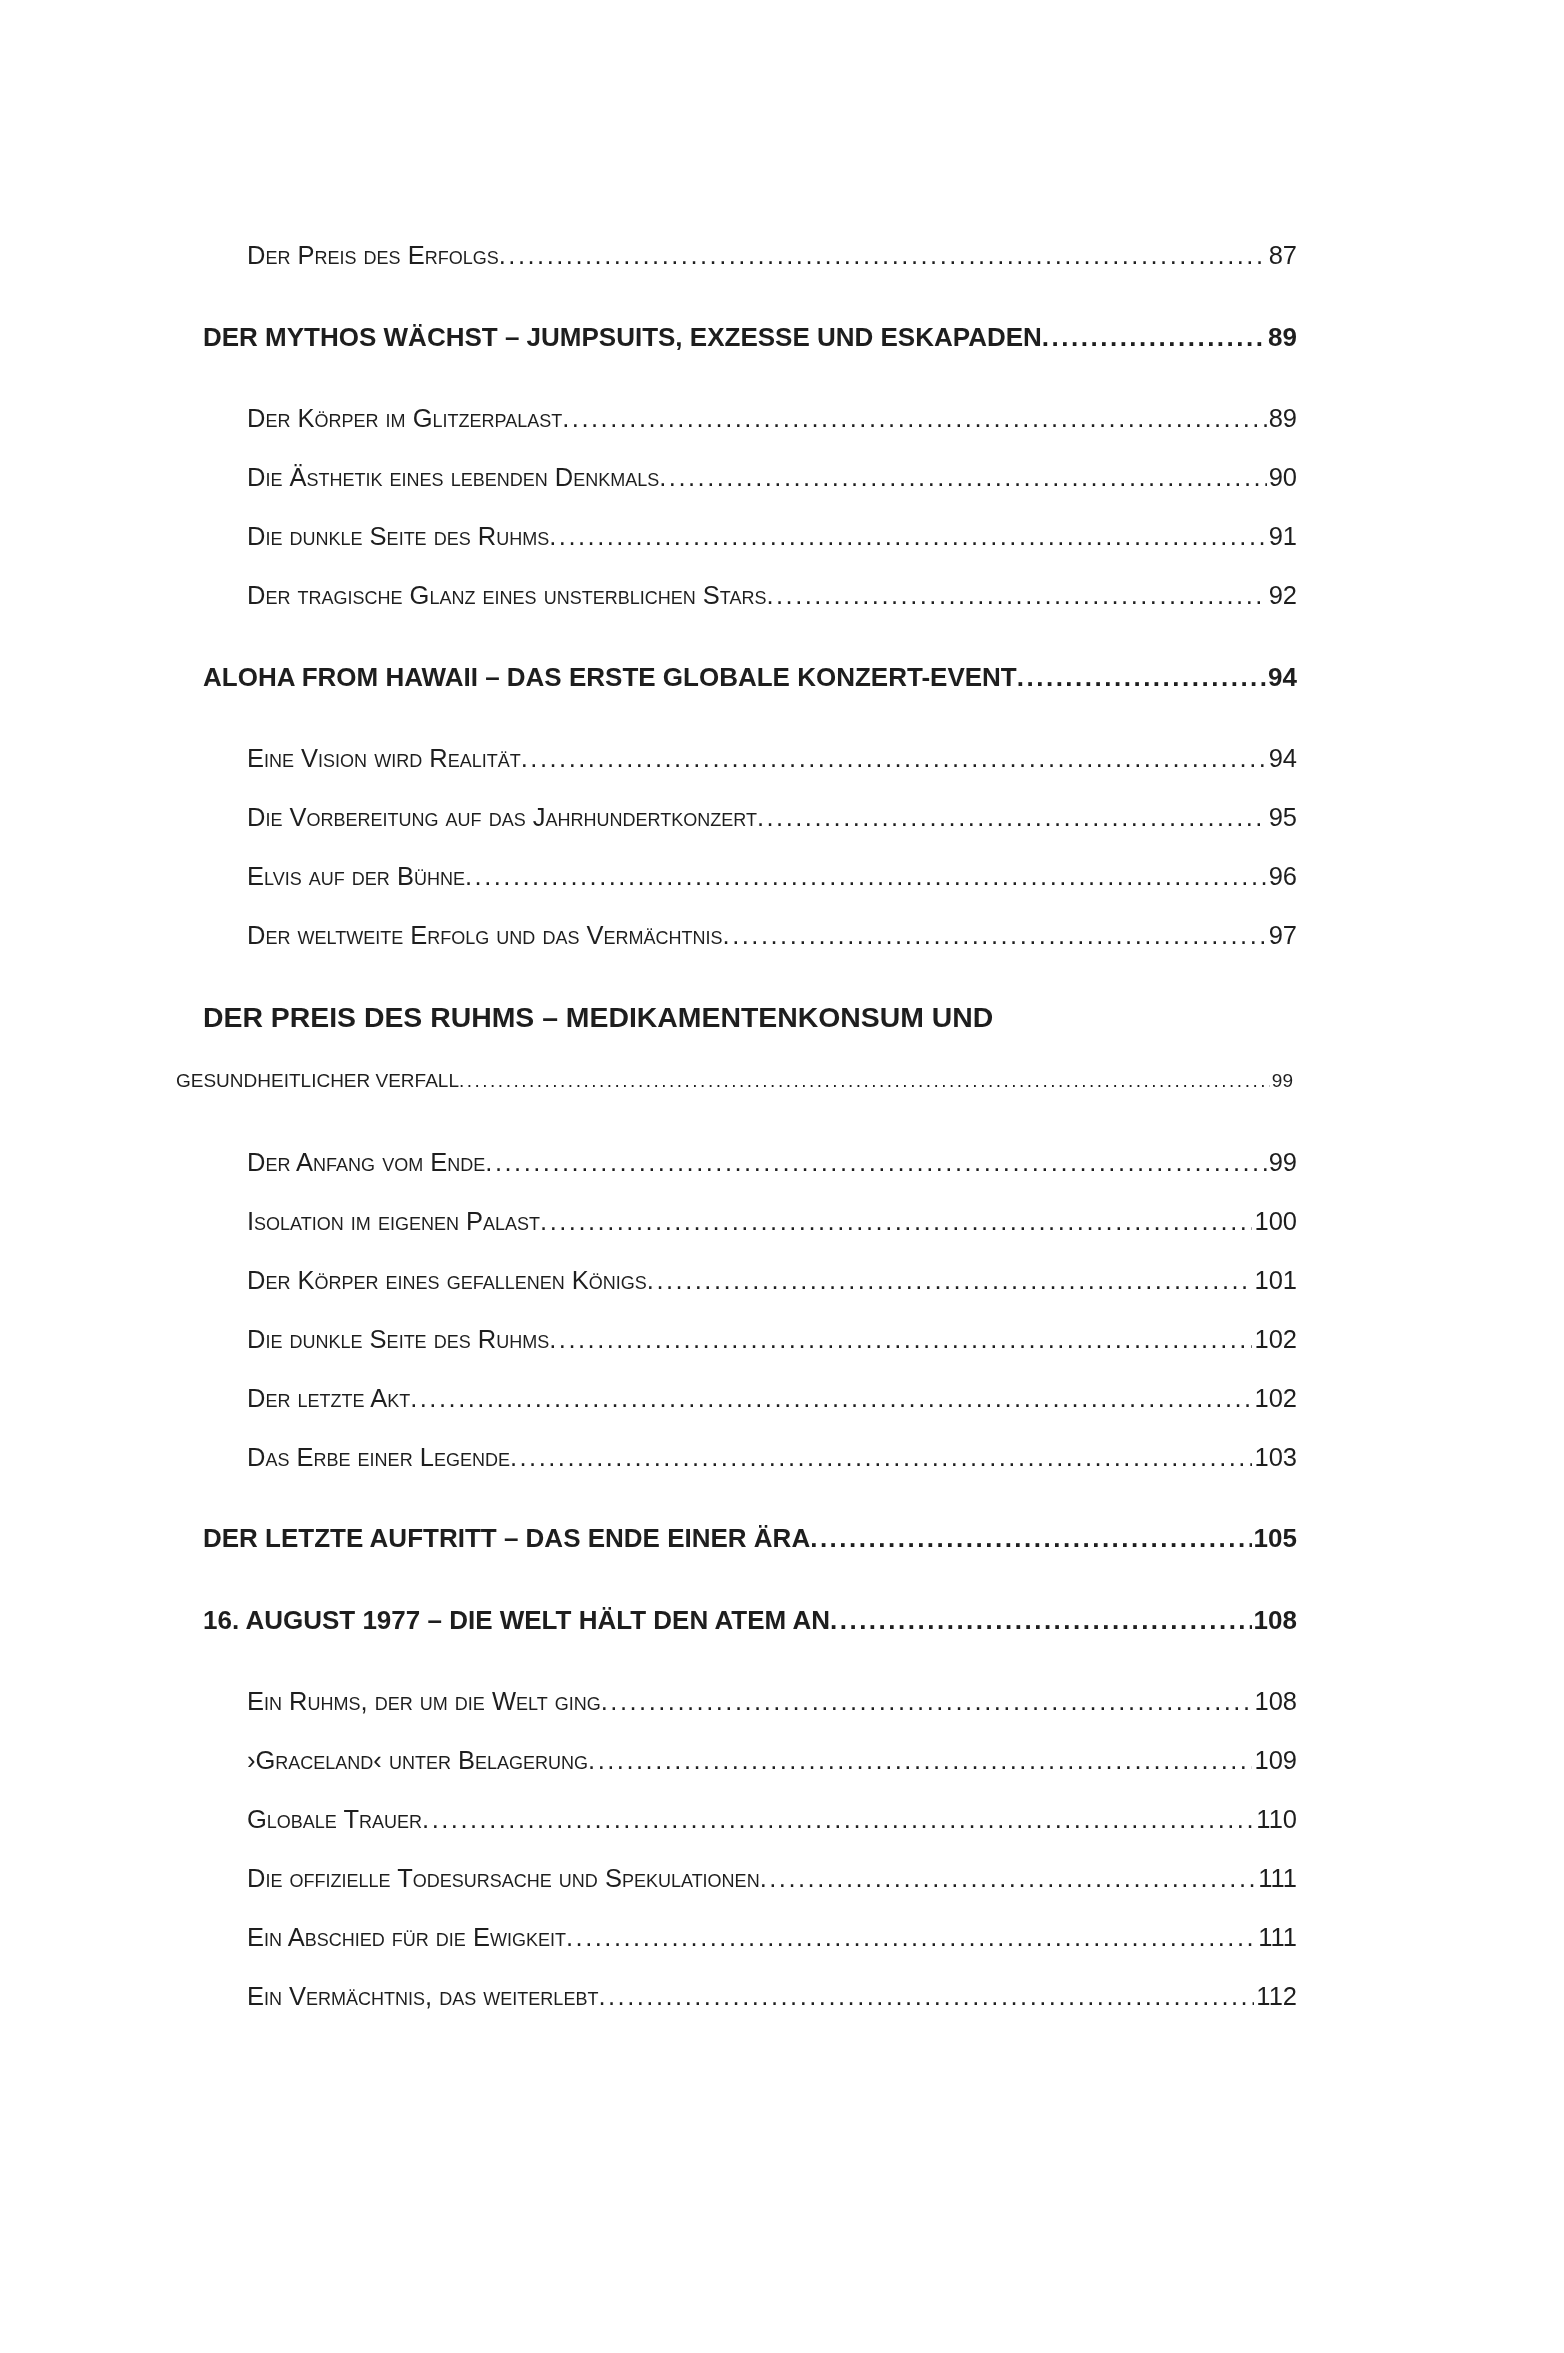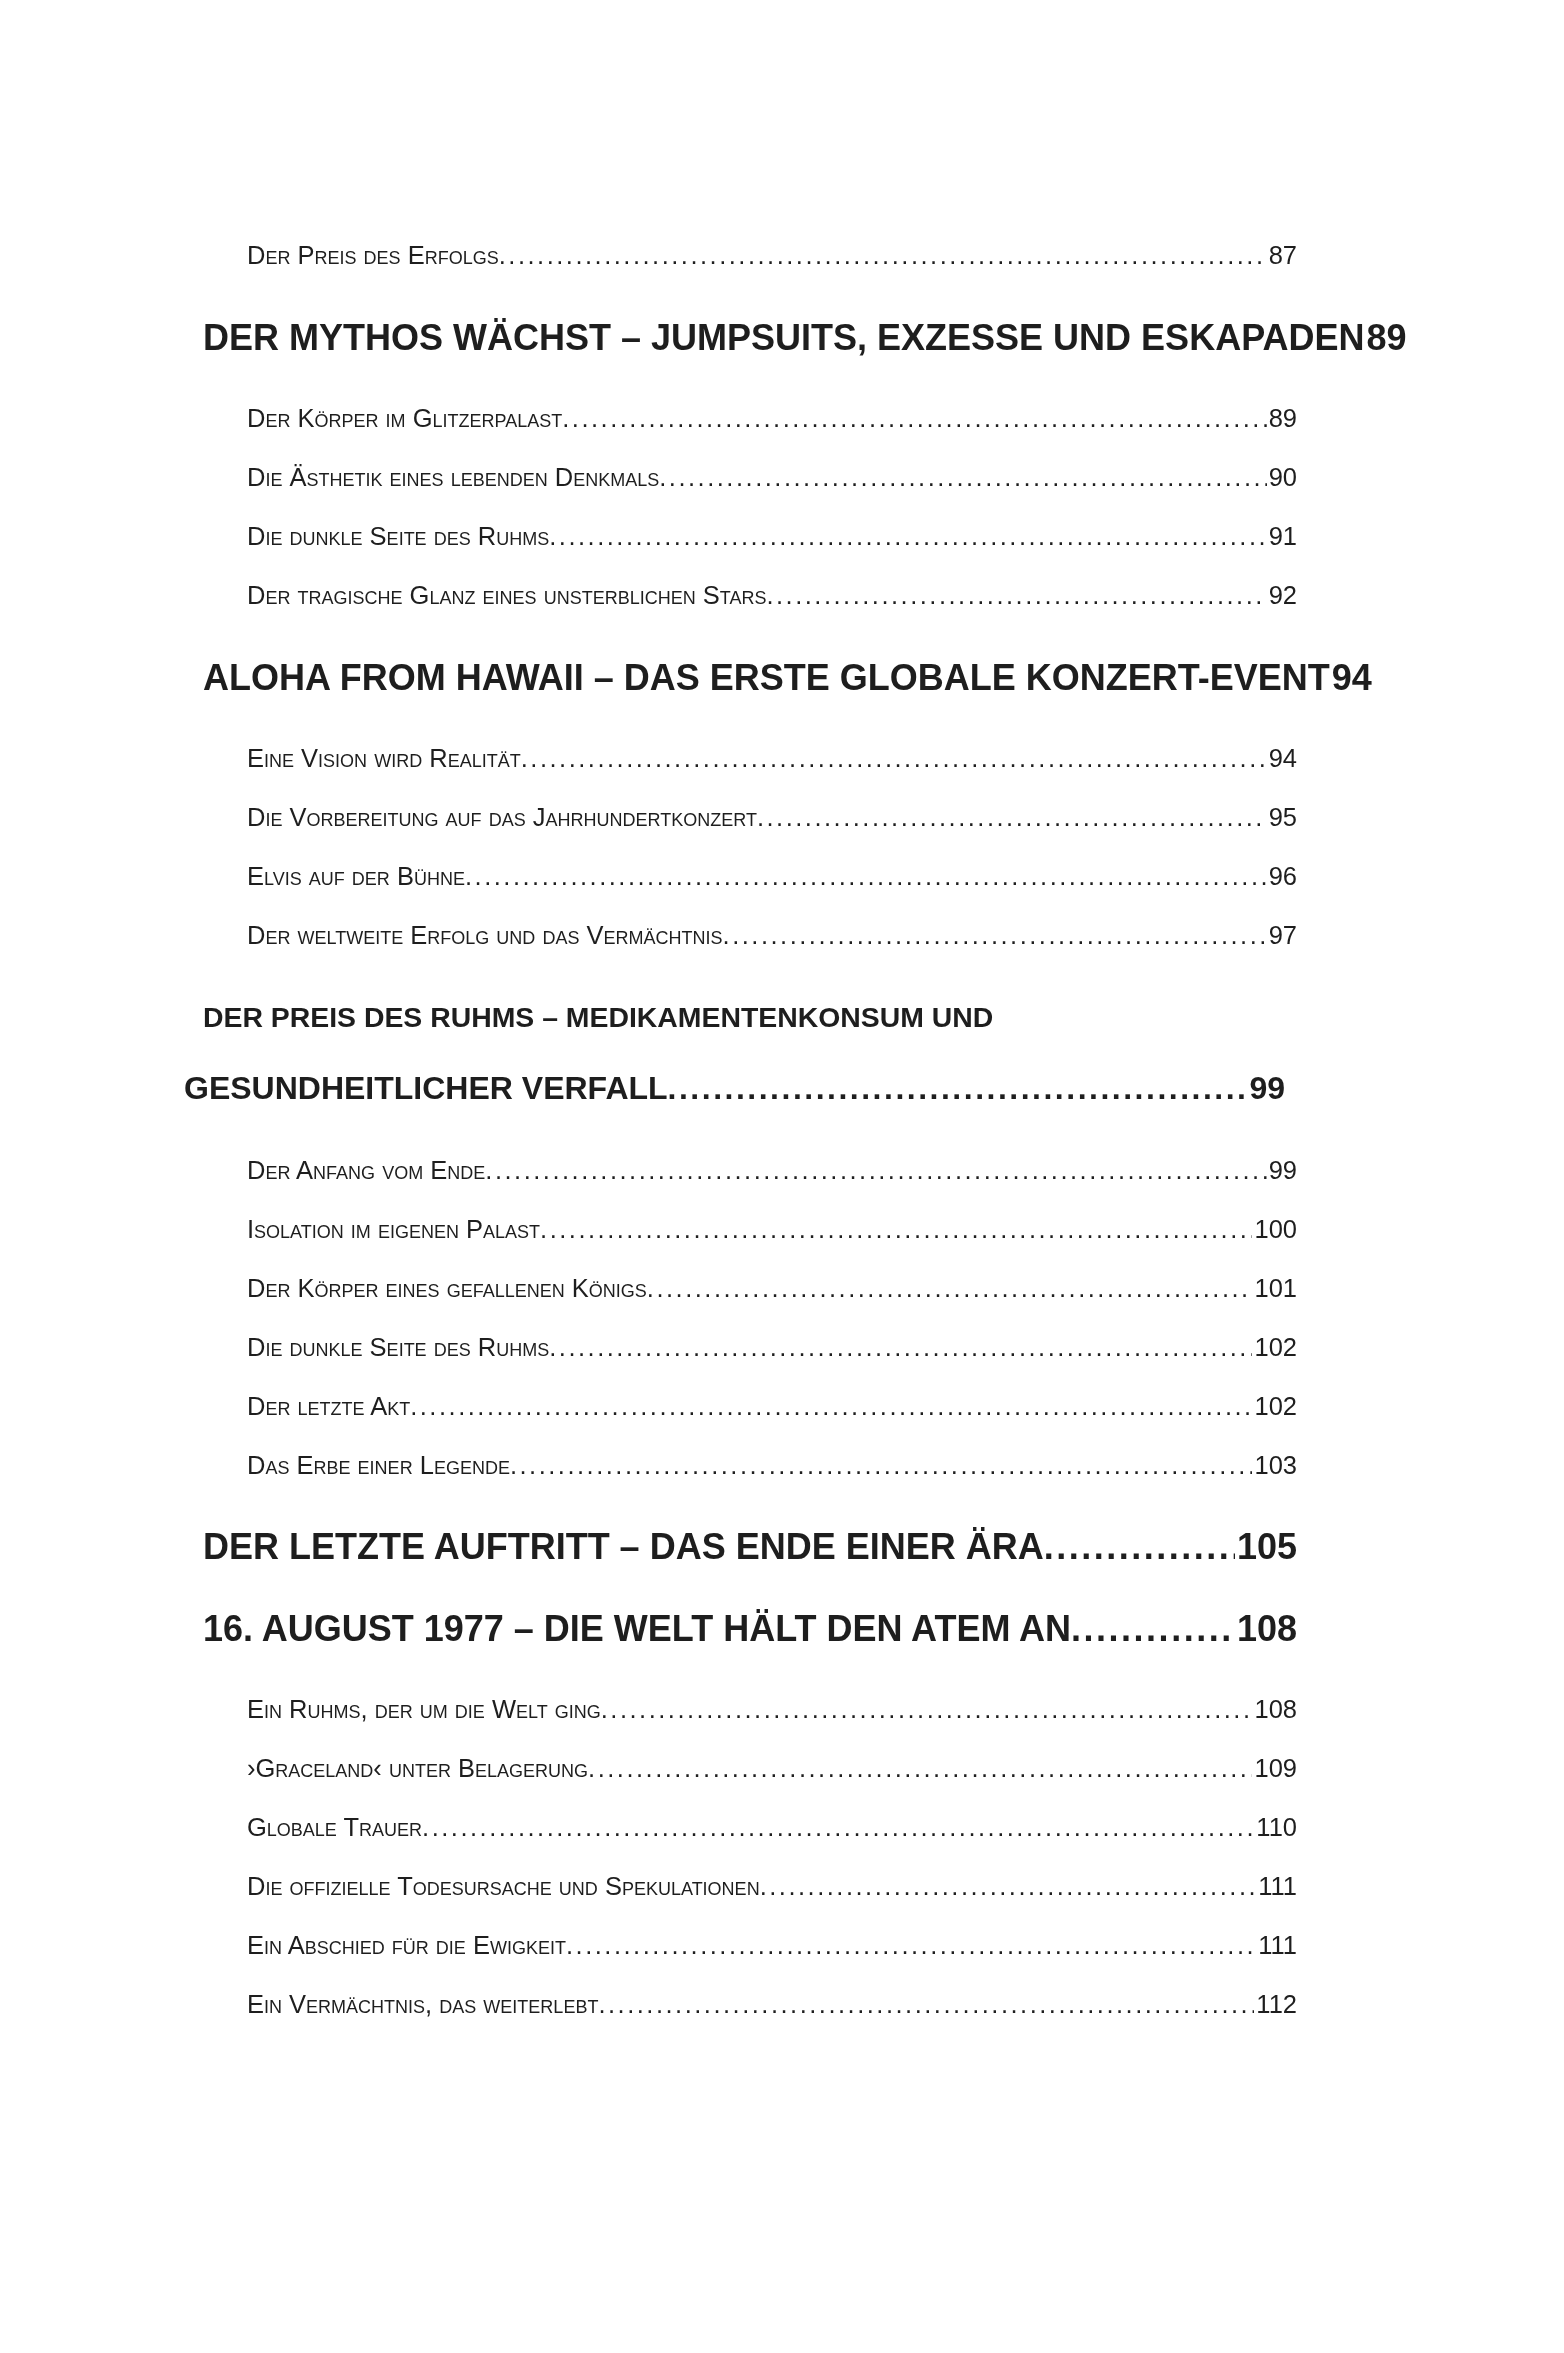--- a/index.html
+++ b/index.html
@@ -29,41 +29,41 @@
   
   .row.sub {
     padding-left: 75px;
     font-size: 25.5px;
     font-variant: small-caps;
   }
 
   
   .row.h1 {
     padding-left: 31px;
-    font-size: 36px;
+    font-size: 26px;
     font-weight: 700;
     margin: 22.6px 0;
   }
 
   
   .h1wrap {
     margin: 22.6px 0;
     font-size: 28.4px;
     font-weight: 700;
     line-height: 59px;
   }
   .h1wrap .h1line {
     padding-left: 31px;
     white-space: nowrap;
   }
   .h1wrap .row.h1cont {
     padding-left: 0;
-    margin: 12px;
-    font-size: 32px;
-    font-weight: 700;
+    margin: 4px;
+    font-size: 19px;
+    font-weight: 400;
   }
 
   .label {
     white-space: nowrap;
     flex-shrink: 0;
   }
 
   .leader {
     flex: 1 1 auto;
     min-width: 0;

